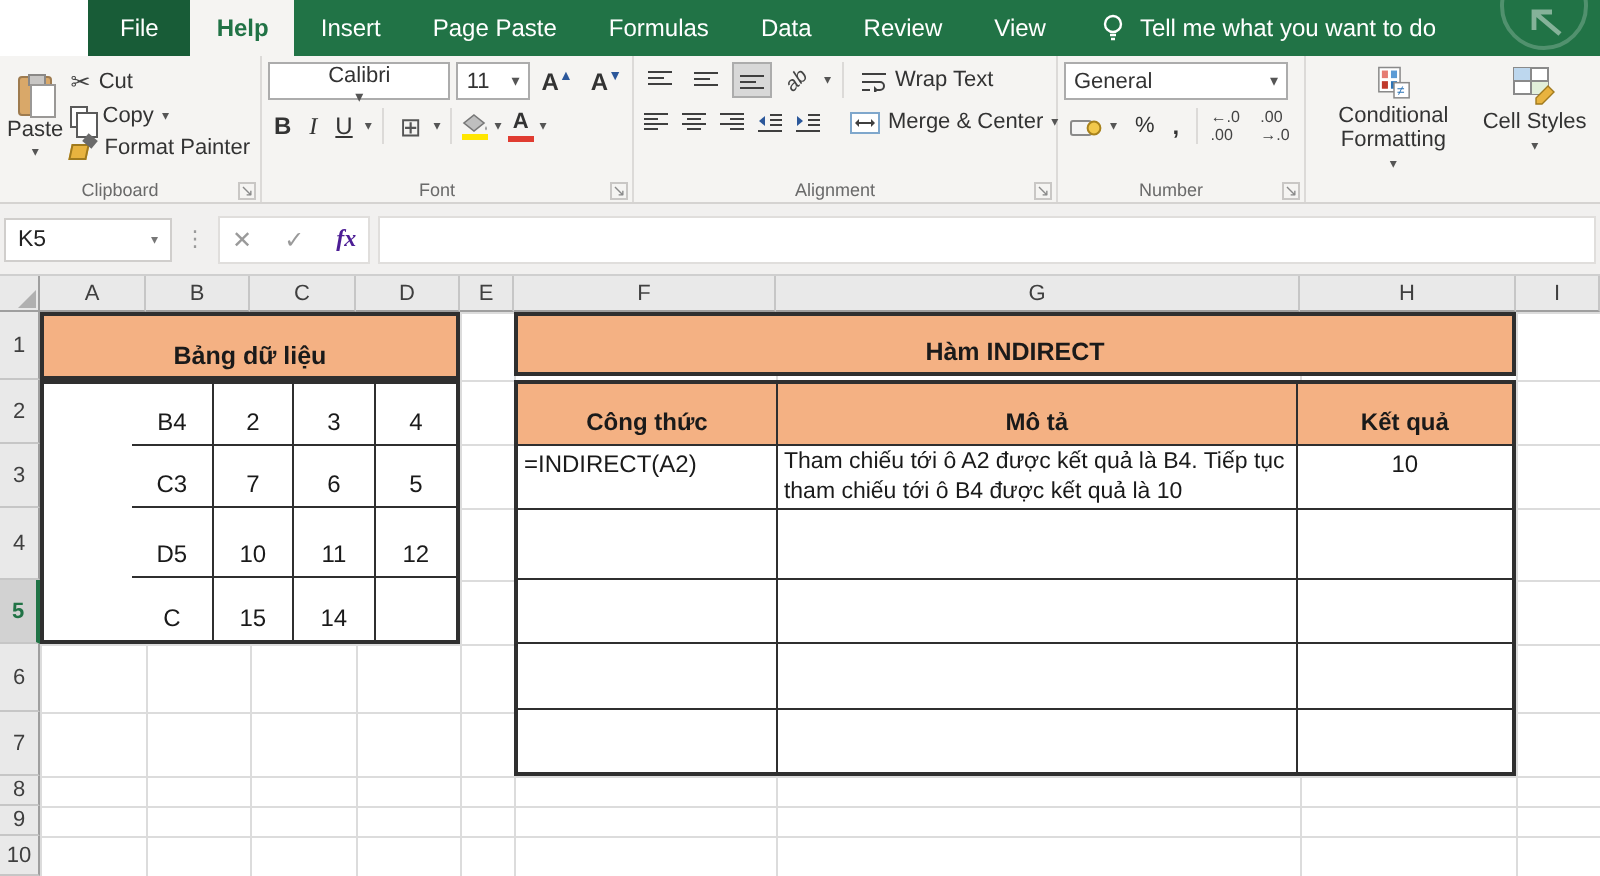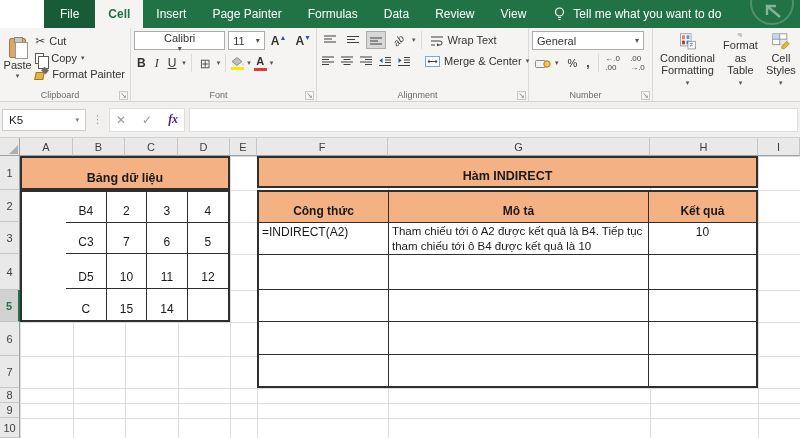--- a/index.html
+++ b/index.html
@@ -130,23 +130,23 @@
   .lft { justify-content:flex-start; padding-left:3px; }
   .desc { font-size:11.5px; line-height:1.27; padding:1px 3px; display:block; }
 </style>
 </head>
 <body>
 
 <div class="stage">
 
   <div class="tabbar">
     <div class="tab file">File</div>
-    <div class="tab active">Cell</div>
+    <div class="tab active">Help</div>
     <div class="tab">Insert</div>
-    <div class="tab">Page Painter</div>
+    <div class="tab">Page Paste</div>
     <div class="tab">Formulas</div>
     <div class="tab">Data</div>
     <div class="tab">Review</div>
     <div class="tab">View</div>
     <div class="tellme">
       <svg width="13" height="15" viewBox="0 0 13 15">
         <circle cx="6.5" cy="5" r="4" fill="none" stroke="#fff" stroke-width="1.2"></circle>
         <path d="M5 10.5h3M5.5 12.5h2" stroke="#fff" stroke-width="1.2"></path>
       </svg>
       <span>Tell me what you want to do</span>
@@ -327,29 +327,20 @@
         <svg width="22" height="22" viewBox="0 0 22 22">
           <rect x="1" y="1" width="14" height="16" fill="#fff" stroke="#8A8A8A"></rect>
           <rect x="3" y="3" width="4" height="5" fill="#E67C73"></rect>
             <rect x="3" y="10" width="4" height="5" fill="#C0392B"></rect>
           <rect x="9" y="3" width="4" height="5" fill="#5B9BD5"></rect>
             <rect x="9" y="10" width="4" height="5" fill="#2E75B6"></rect>
           <rect x="11" y="11" width="10" height="10" fill="#fff" stroke="#8A8A8A"></rect>
           <text x="13" y="19" font-size="9" fill="#2E75B6">≠</text>
         </svg>
         <span class="lbl">Conditional Formatting</span>
-        <span class="dd">▾</span>
-      </div>
-      <div class="stybtn">
-        <svg width="22" height="20" viewBox="0 0 22 20">
-          <rect x="1" y="1" width="17" height="13" fill="#DCE9F5" stroke="#8A8A8A"></rect>
-          <path d="M1 5h17M1 9h17M6.5 1v13M12 1v13" stroke="#8A8A8A" fill="none"></path>
-          <path d="M12 16l6-6 3 3-6 6h-3z" fill="#E8B33F" stroke="#A07A1E" stroke-width="0.7"></path>
-        </svg>
-        <span class="lbl">Format as Table</span>
         <span class="dd">▾</span>
       </div>
       <div class="stybtn">
         <svg width="22" height="20" viewBox="0 0 22 20">
           <rect x="1" y="1" width="17" height="13" fill="#fff" stroke="#8A8A8A"></rect>
           <rect x="1" y="1" width="8.5" height="6.5" fill="#BDD7EE"></rect>
             <rect x="9.5" y="7.5" width="8.5" height="6.5" fill="#E2EFDA"></rect>
           <path d="M1 7.5h17M9.5 1v13" stroke="#8A8A8A" fill="none"></path>
           <path d="M12 16l6-6 3 3-6 6h-3z" fill="#E8B33F" stroke="#A07A1E" stroke-width="0.7"></path>
         </svg>

